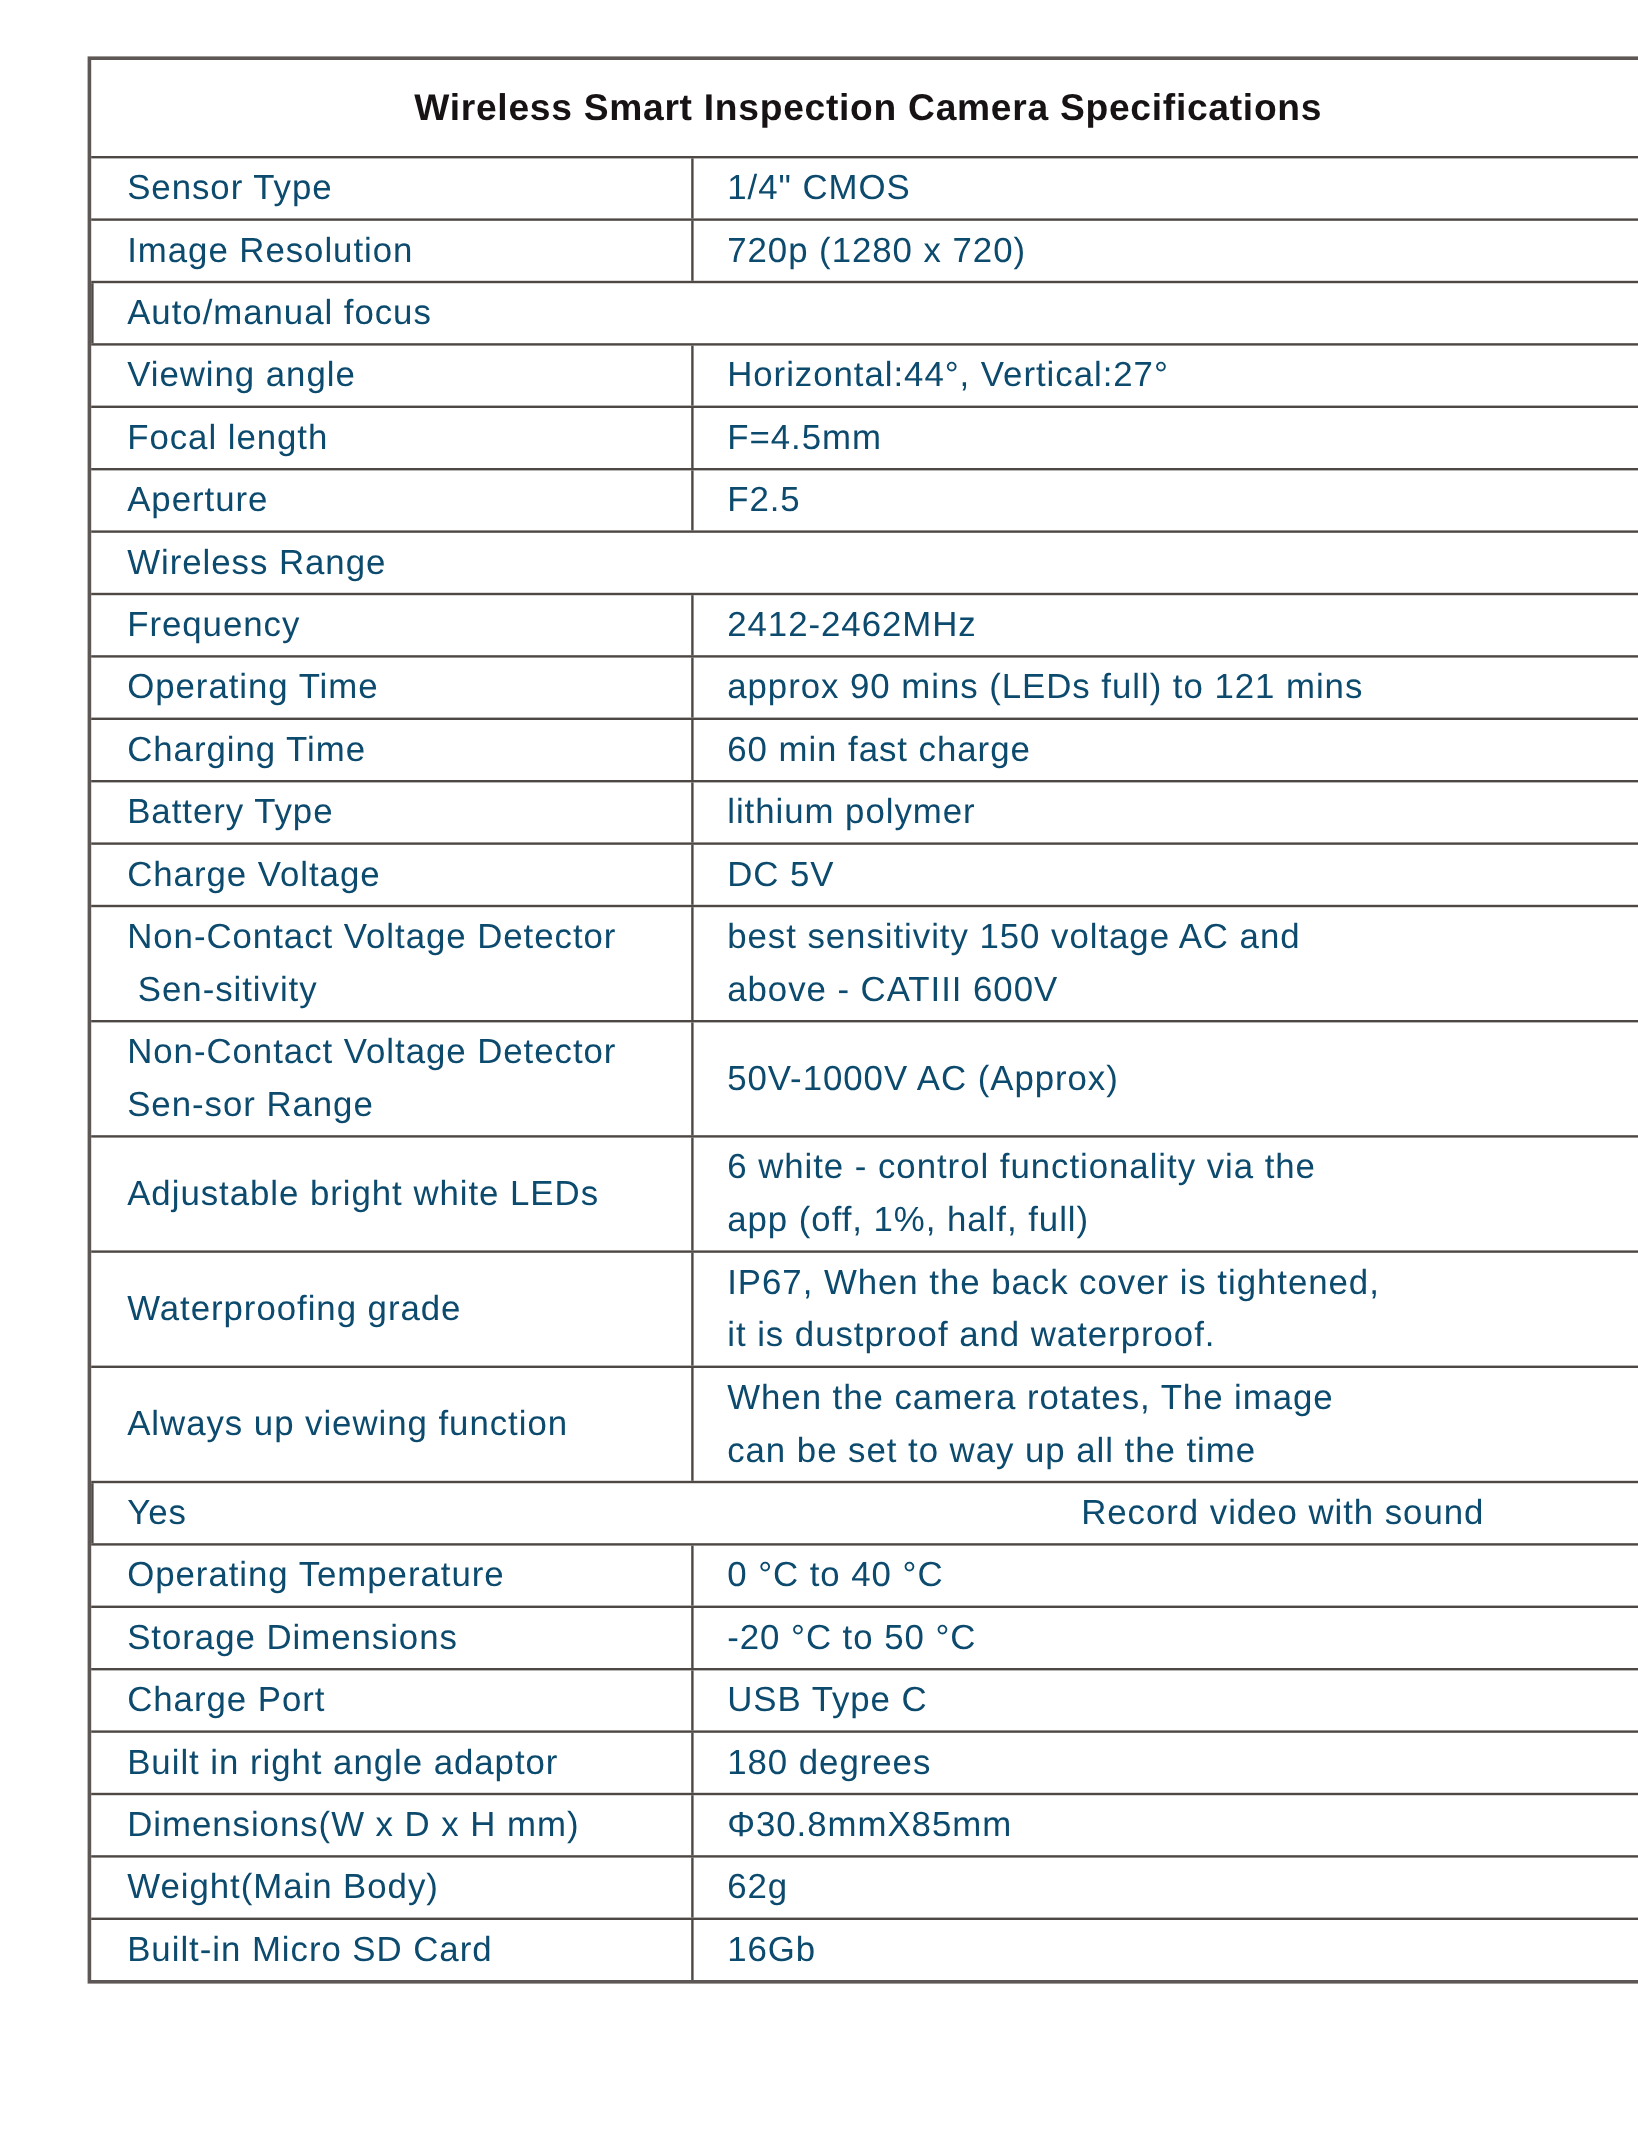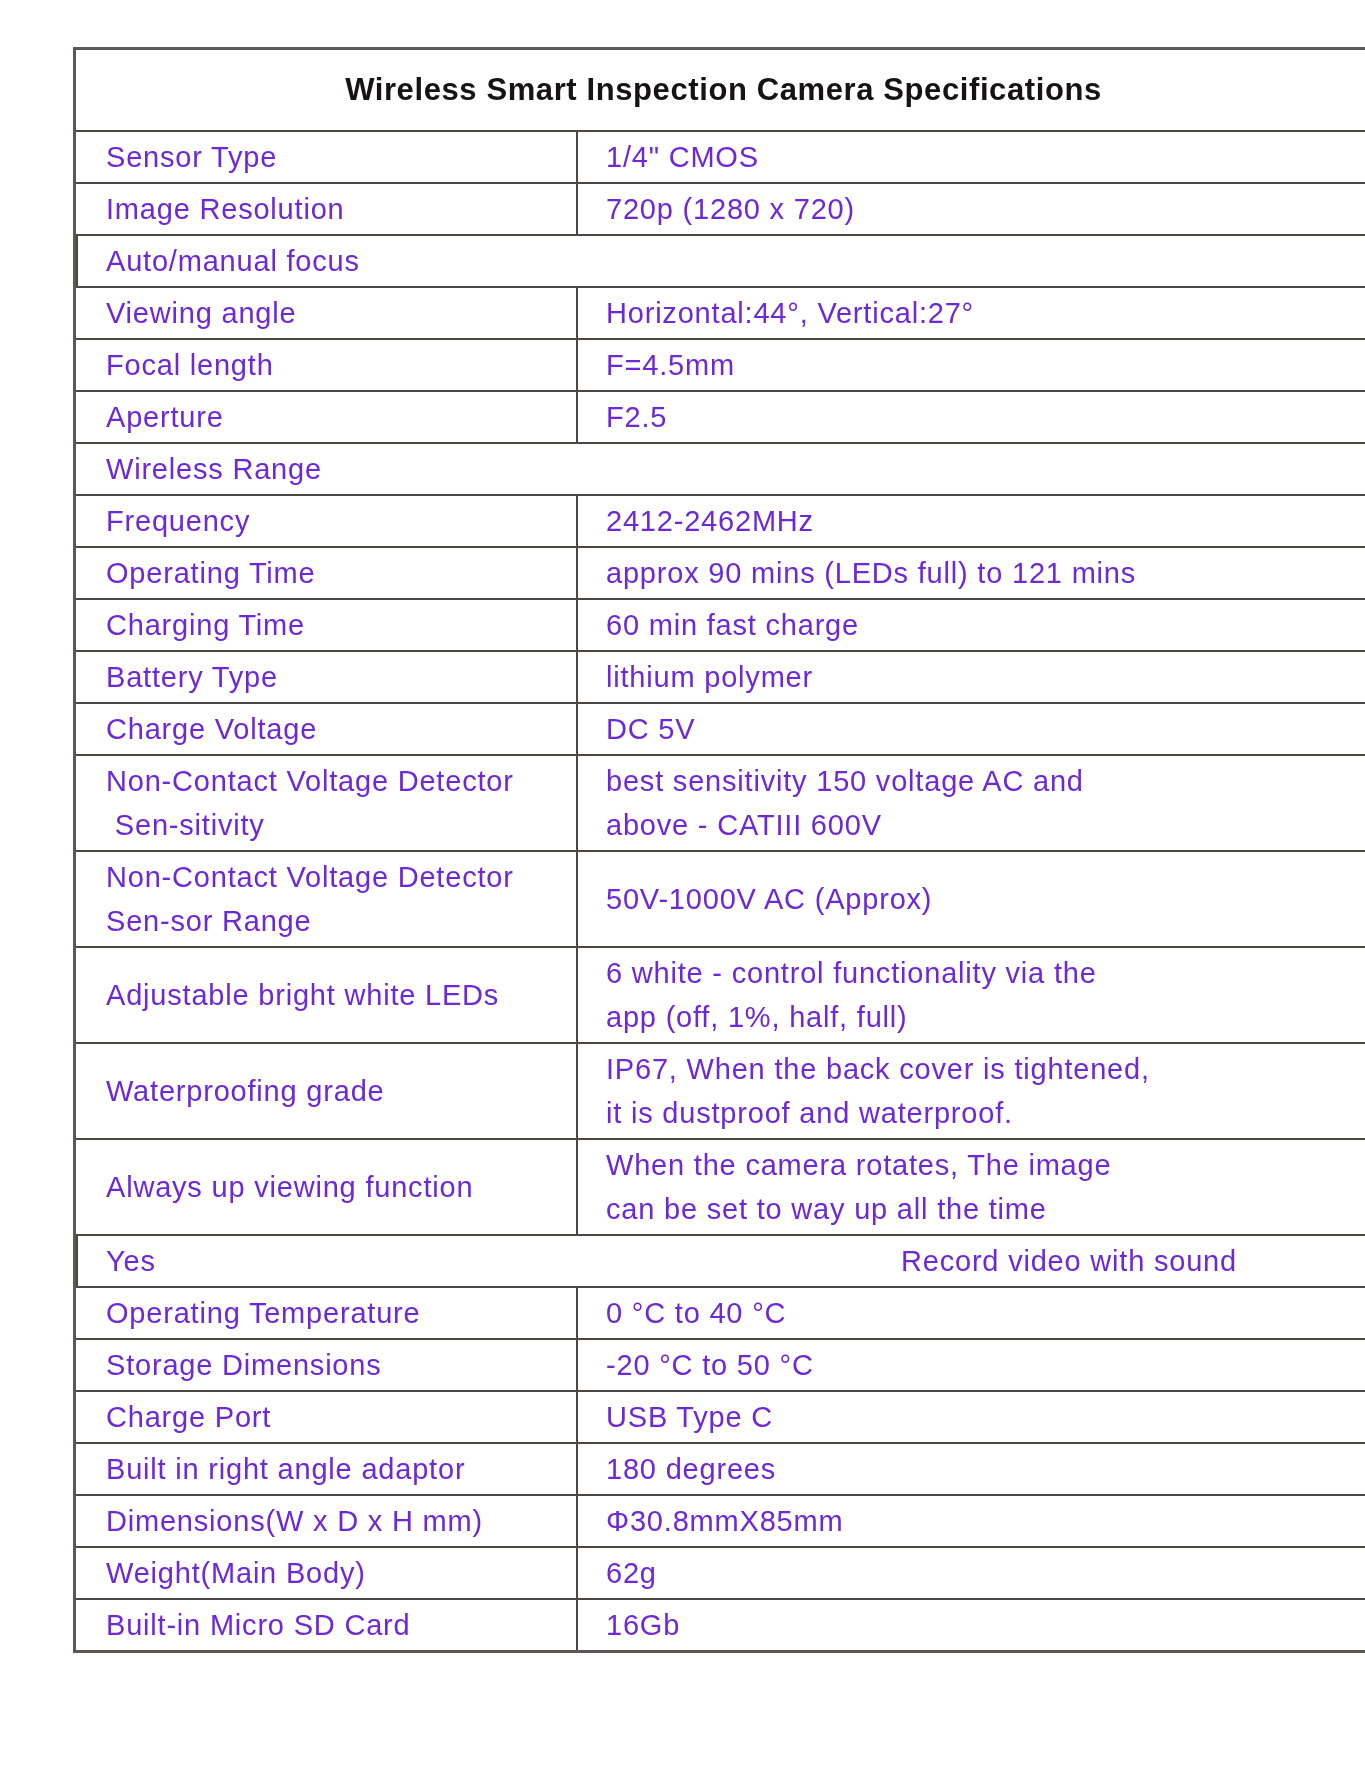--- a/index.html
+++ b/index.html
@@ -48,21 +48,21 @@
   .cell {
     display: flex;
     align-items: center;
     box-sizing: border-box;
     font-size: 29px;
     line-height: 44px;
     letter-spacing: 0.8px;
     white-space: pre-wrap;
     padding-top: 3px;
     padding-bottom: 3px;
-    color: #6d28d9;
+    color: #0c4a6e;
   }
   .cell.label {
     width: 500px;
     flex: 0 0 500px;
     padding-left: 30px;
     padding-right: 12px;
   }
   .cell.value {
     flex: 1 1 auto;
     border-left: 2px solid #4d4844;

